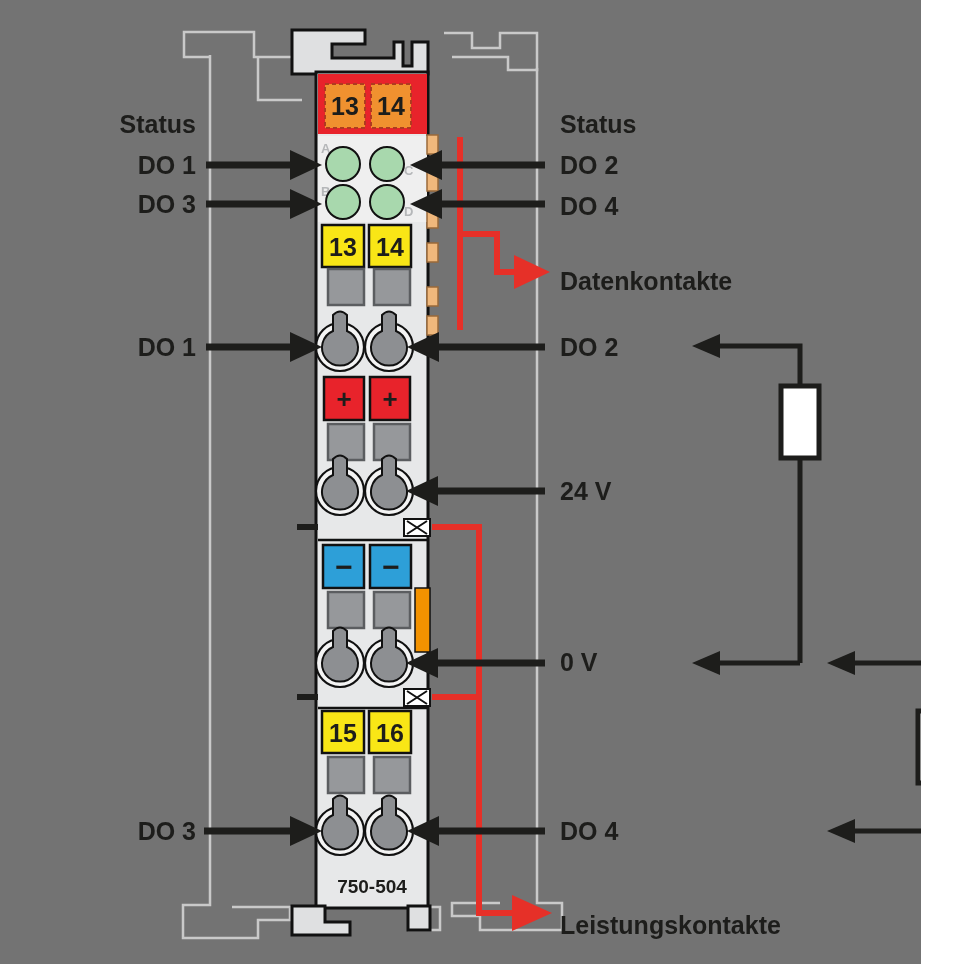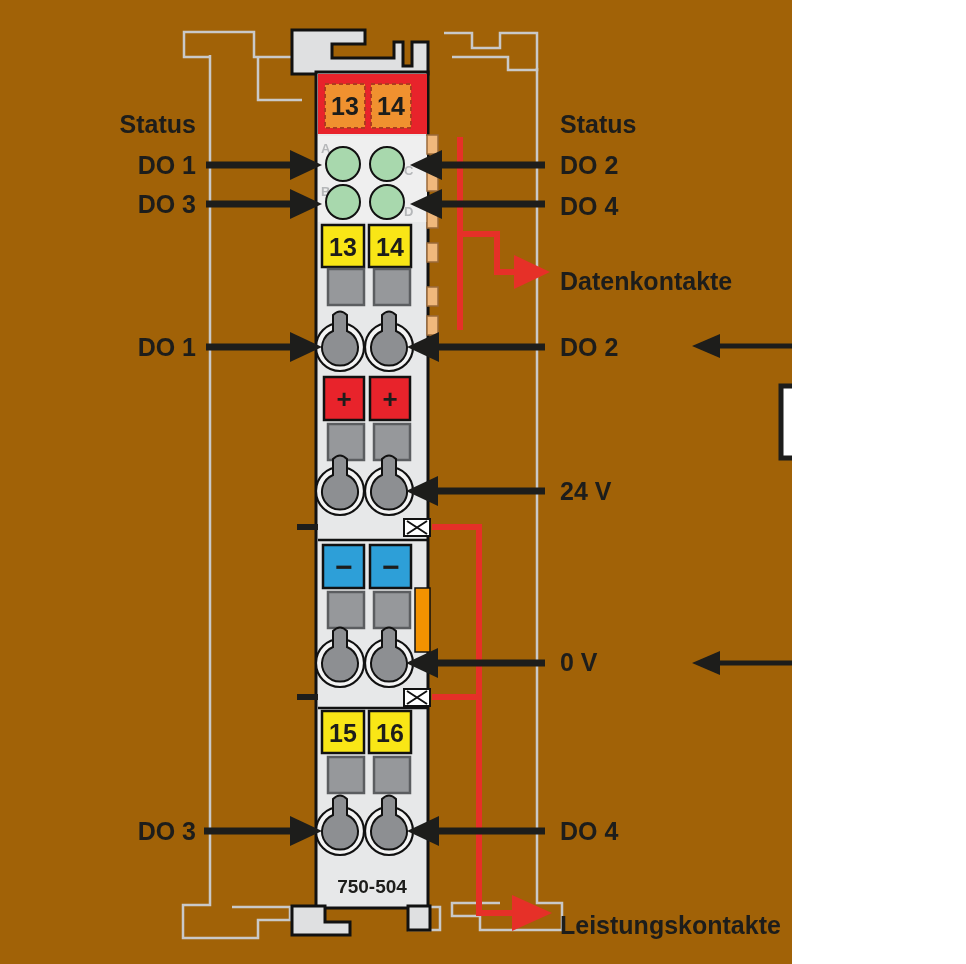--- a/index.html
+++ b/index.html
@@ -1,16 +1,16 @@
 <!DOCTYPE html>
 <html><head>
 <meta charset="utf-8">
 <style>
   html,body{margin:0;padding:0;background:#fff;}
-  .stage{position:relative;width:792px;height:964px;background:#a16207;overflow:hidden;
+  .stage{position:relative;width:921px;height:964px;background:#737373;overflow:hidden;
          font-family:"Liberation Sans", sans-serif;}
   svg{position:absolute;left:0;top:0;}
   text{font-family:"Liberation Sans", sans-serif;font-weight:bold;fill:#1d1d1b;}
   .lbl{font-size:25px;}
   .blocknum{font-size:25px;}
   .partnum{font-size:19px;}
   .ledletter{font-size:13px;fill:#b5b7b9;}
   .plus{font-size:26px;}
   .minus{font-size:30px;}
 </style>

